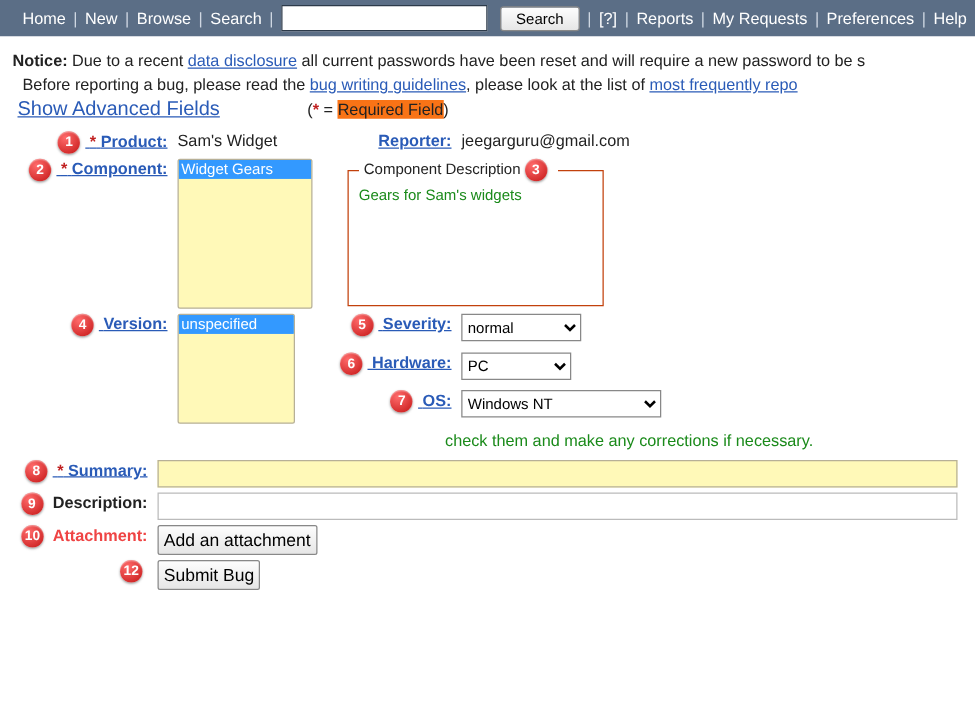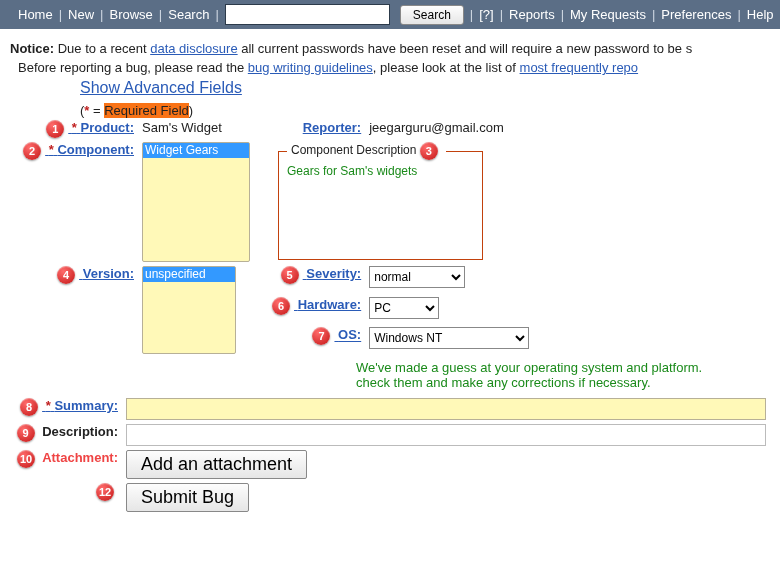--- a/index.html
+++ b/index.html
@@ -118,22 +118,22 @@
     height: 22px;
     border: 1px solid #bbb;
     background: #fff;
     font-size: 13px;
     padding: 1px 4px;
   }
   button.std {
     background: linear-gradient(#fdfdfd,#e6e6e6);
     border: 1px solid #888;
     border-radius: 2px;
-    padding: 3px 14px;
-    font-size: 18px;
+    padding: 3px 4px;
+    font-size: 14px;
     cursor: pointer;
   }
   .rowgap td { padding-top: 10px; }
   .right-cells { display:flex; align-items:flex-start; }
 </style>
 </head>
 <body>
 
 <div class="nav">
   <a>Home</a>
@@ -161,21 +161,21 @@
 </div>
 
 <div class="content">
   <div class="notice">
     <b>Notice:</b><span> Due to a recent </span><span class="link">data disclosure</span><span> all current passwords have been reset and will require a new password to be s</span>
   </div>
   <div class="notice" style="margin-left:8px;">
     <span>Before reporting a bug, please read the </span><span class="link">bug writing guidelines</span><span>, please look at the list of </span><span class="link">most frequently repo</span>
   </div>
 
-  <div style="display:flex;align-items:baseline;flex-direction:column;">
+  <div style="display:flex;align-items:baseline;">
     <span class="adv">Show Advanced Fields</span>
     <span style="margin-left:70px;">
       <span>(</span><span class="req-star">*</span><span> = </span><span class="hl">Required Field</span><span>)</span>
     </span>
   </div>
 
   <table class="form">
     <tbody>
         <tr>
       <td style="width:128px;" class="lbl">
@@ -235,42 +235,41 @@
         </select>
       </td>
     </tr>
     <tr>
       <td></td>
       <td class="lbl">
         <span class="numpill">6</span>
         <span>Hardware:</span>
       </td>
       <td>
-        <select class="dd" style="width:70px;">
+        <select class="dd" style="width:88px;">
           <option>PC</option>
         </select>
       </td>
     </tr>
     <tr>
       <td></td>
       <td class="lbl">
         <span class="numpill">7</span>
         <span>OS:</span>
       </td>
       <td>
         <select class="dd" style="width:160px;">
           <option>Windows NT</option>
         </select>
       </td>
     </tr>
   </tbody>
     </table>
 
   <div class="guess">
-    <div>We've made a guess at your operating system and platform.</div>
     <div>check them and make any corrections if necessary.</div>
   </div>
 
   <table class="form">
     <tbody>
         <tr>
       <td style="width:128px;" class="lbl">
         <span class="numpill">8</span>
         <span class="req-star">*</span>
         <span>Summary:</span>

